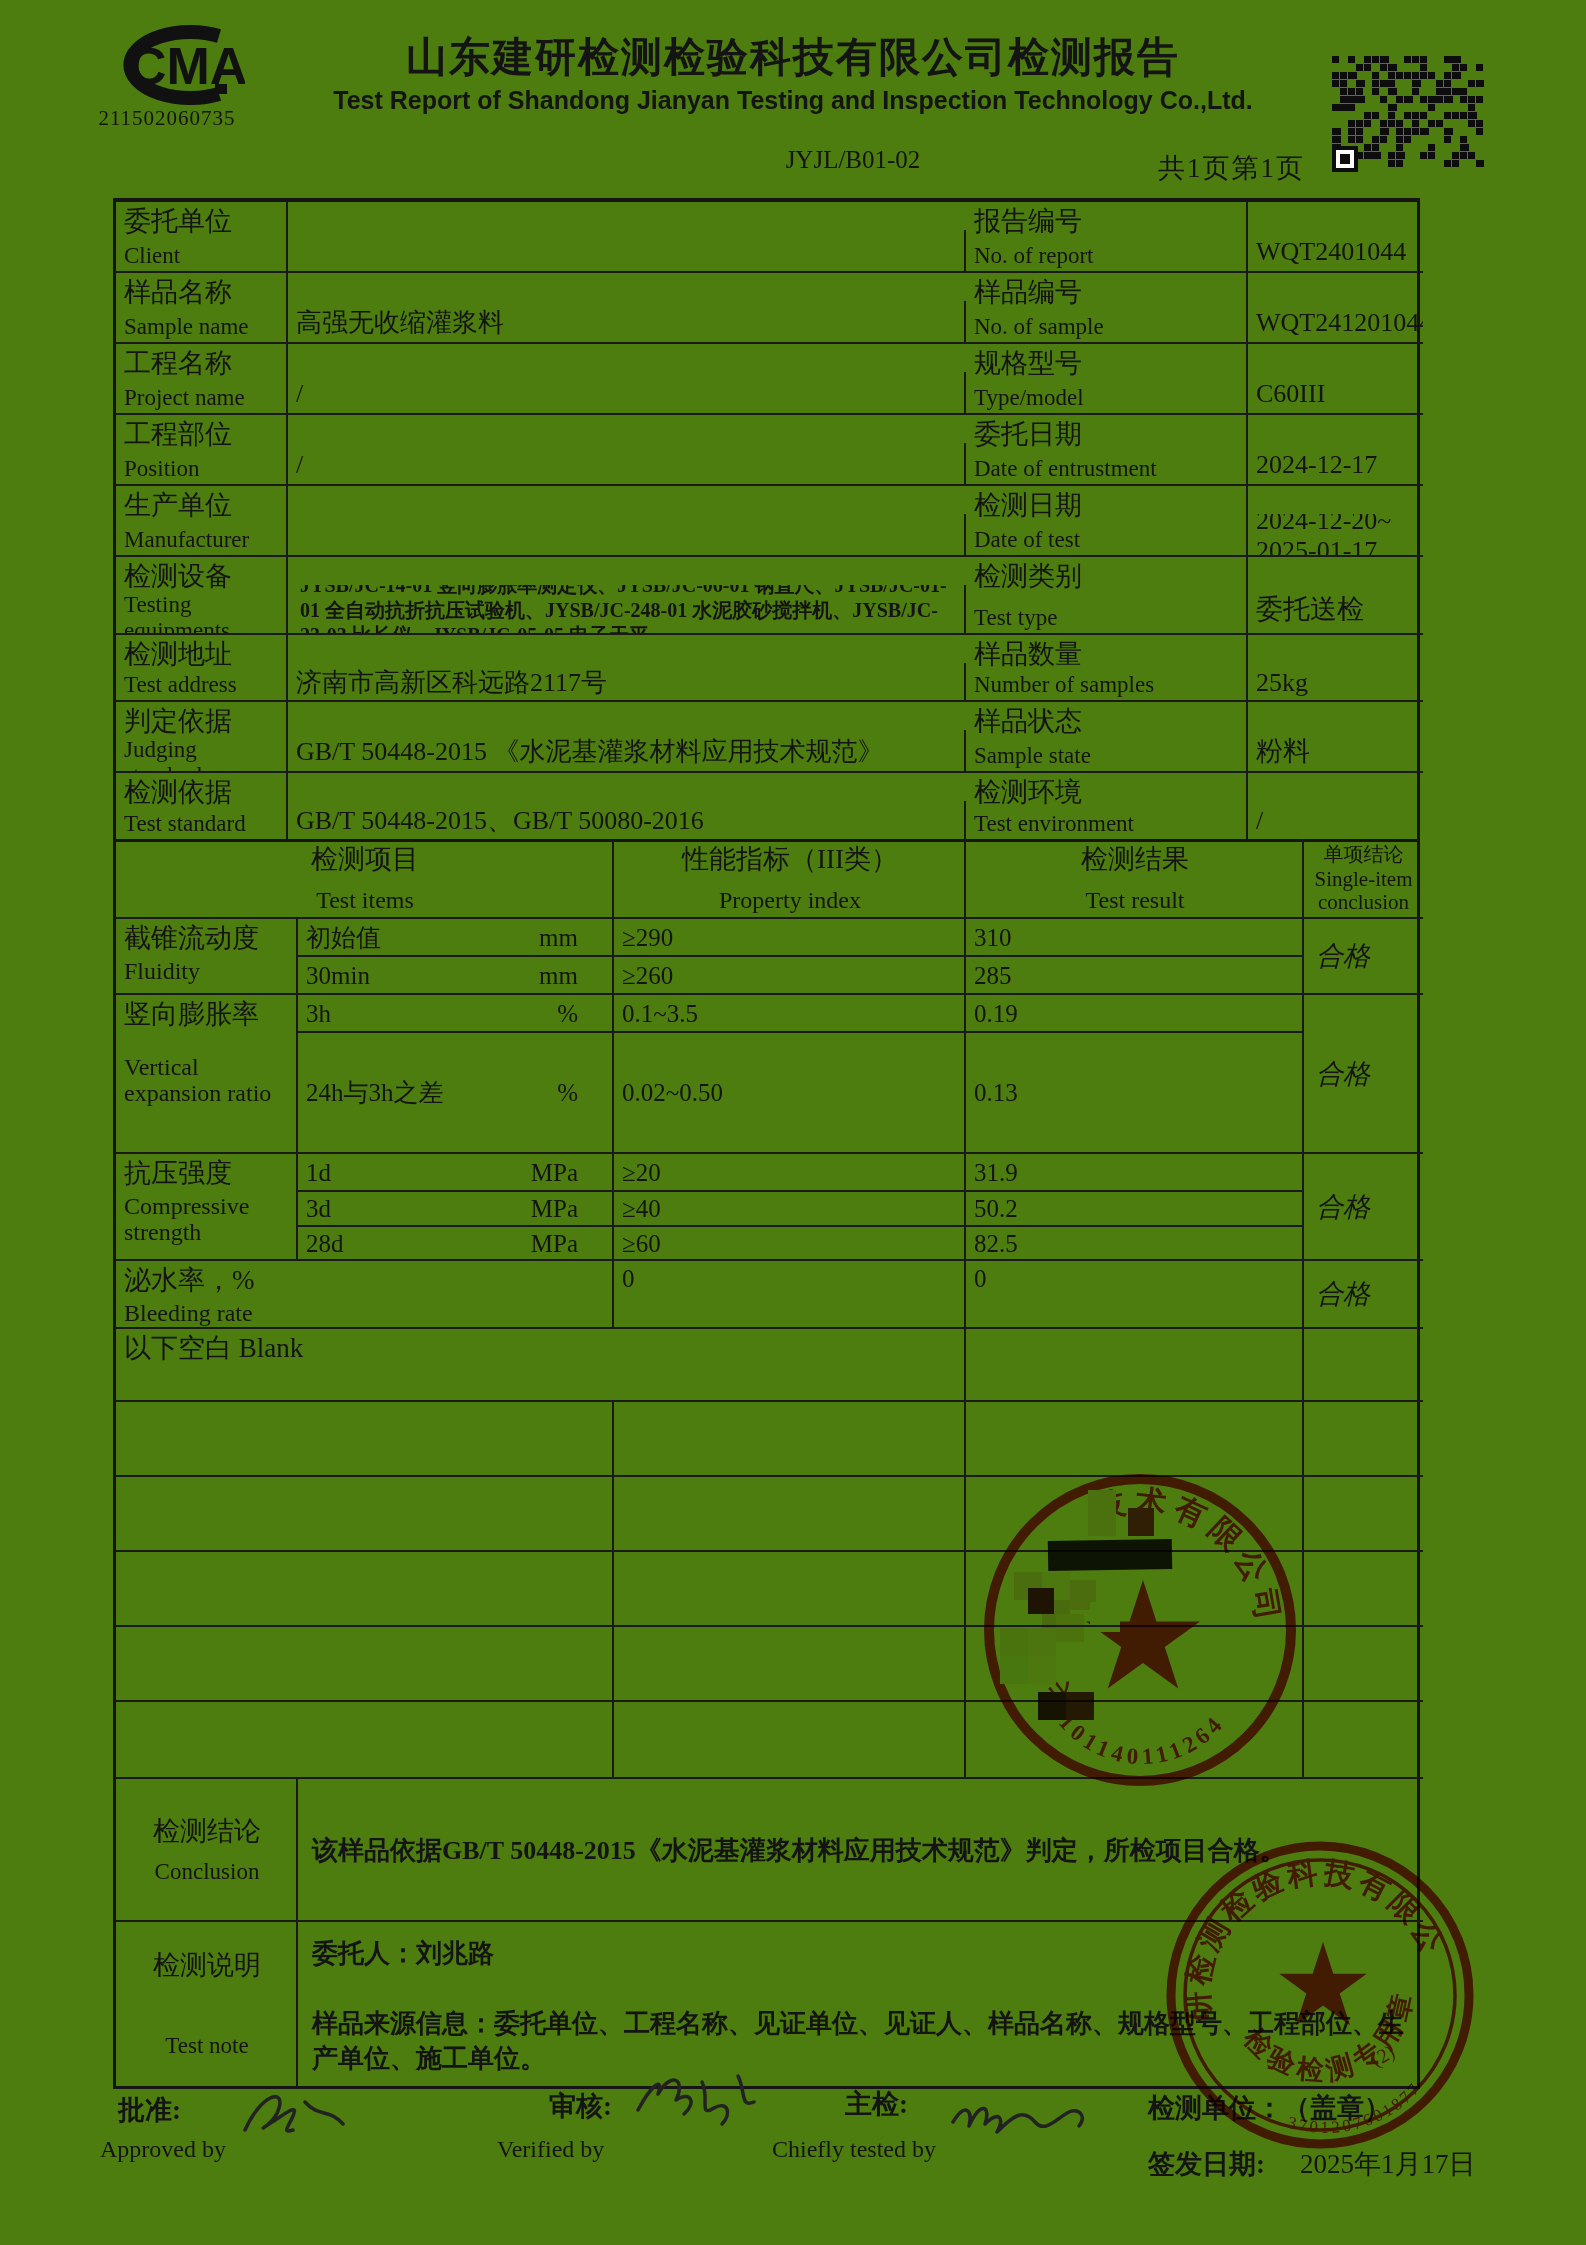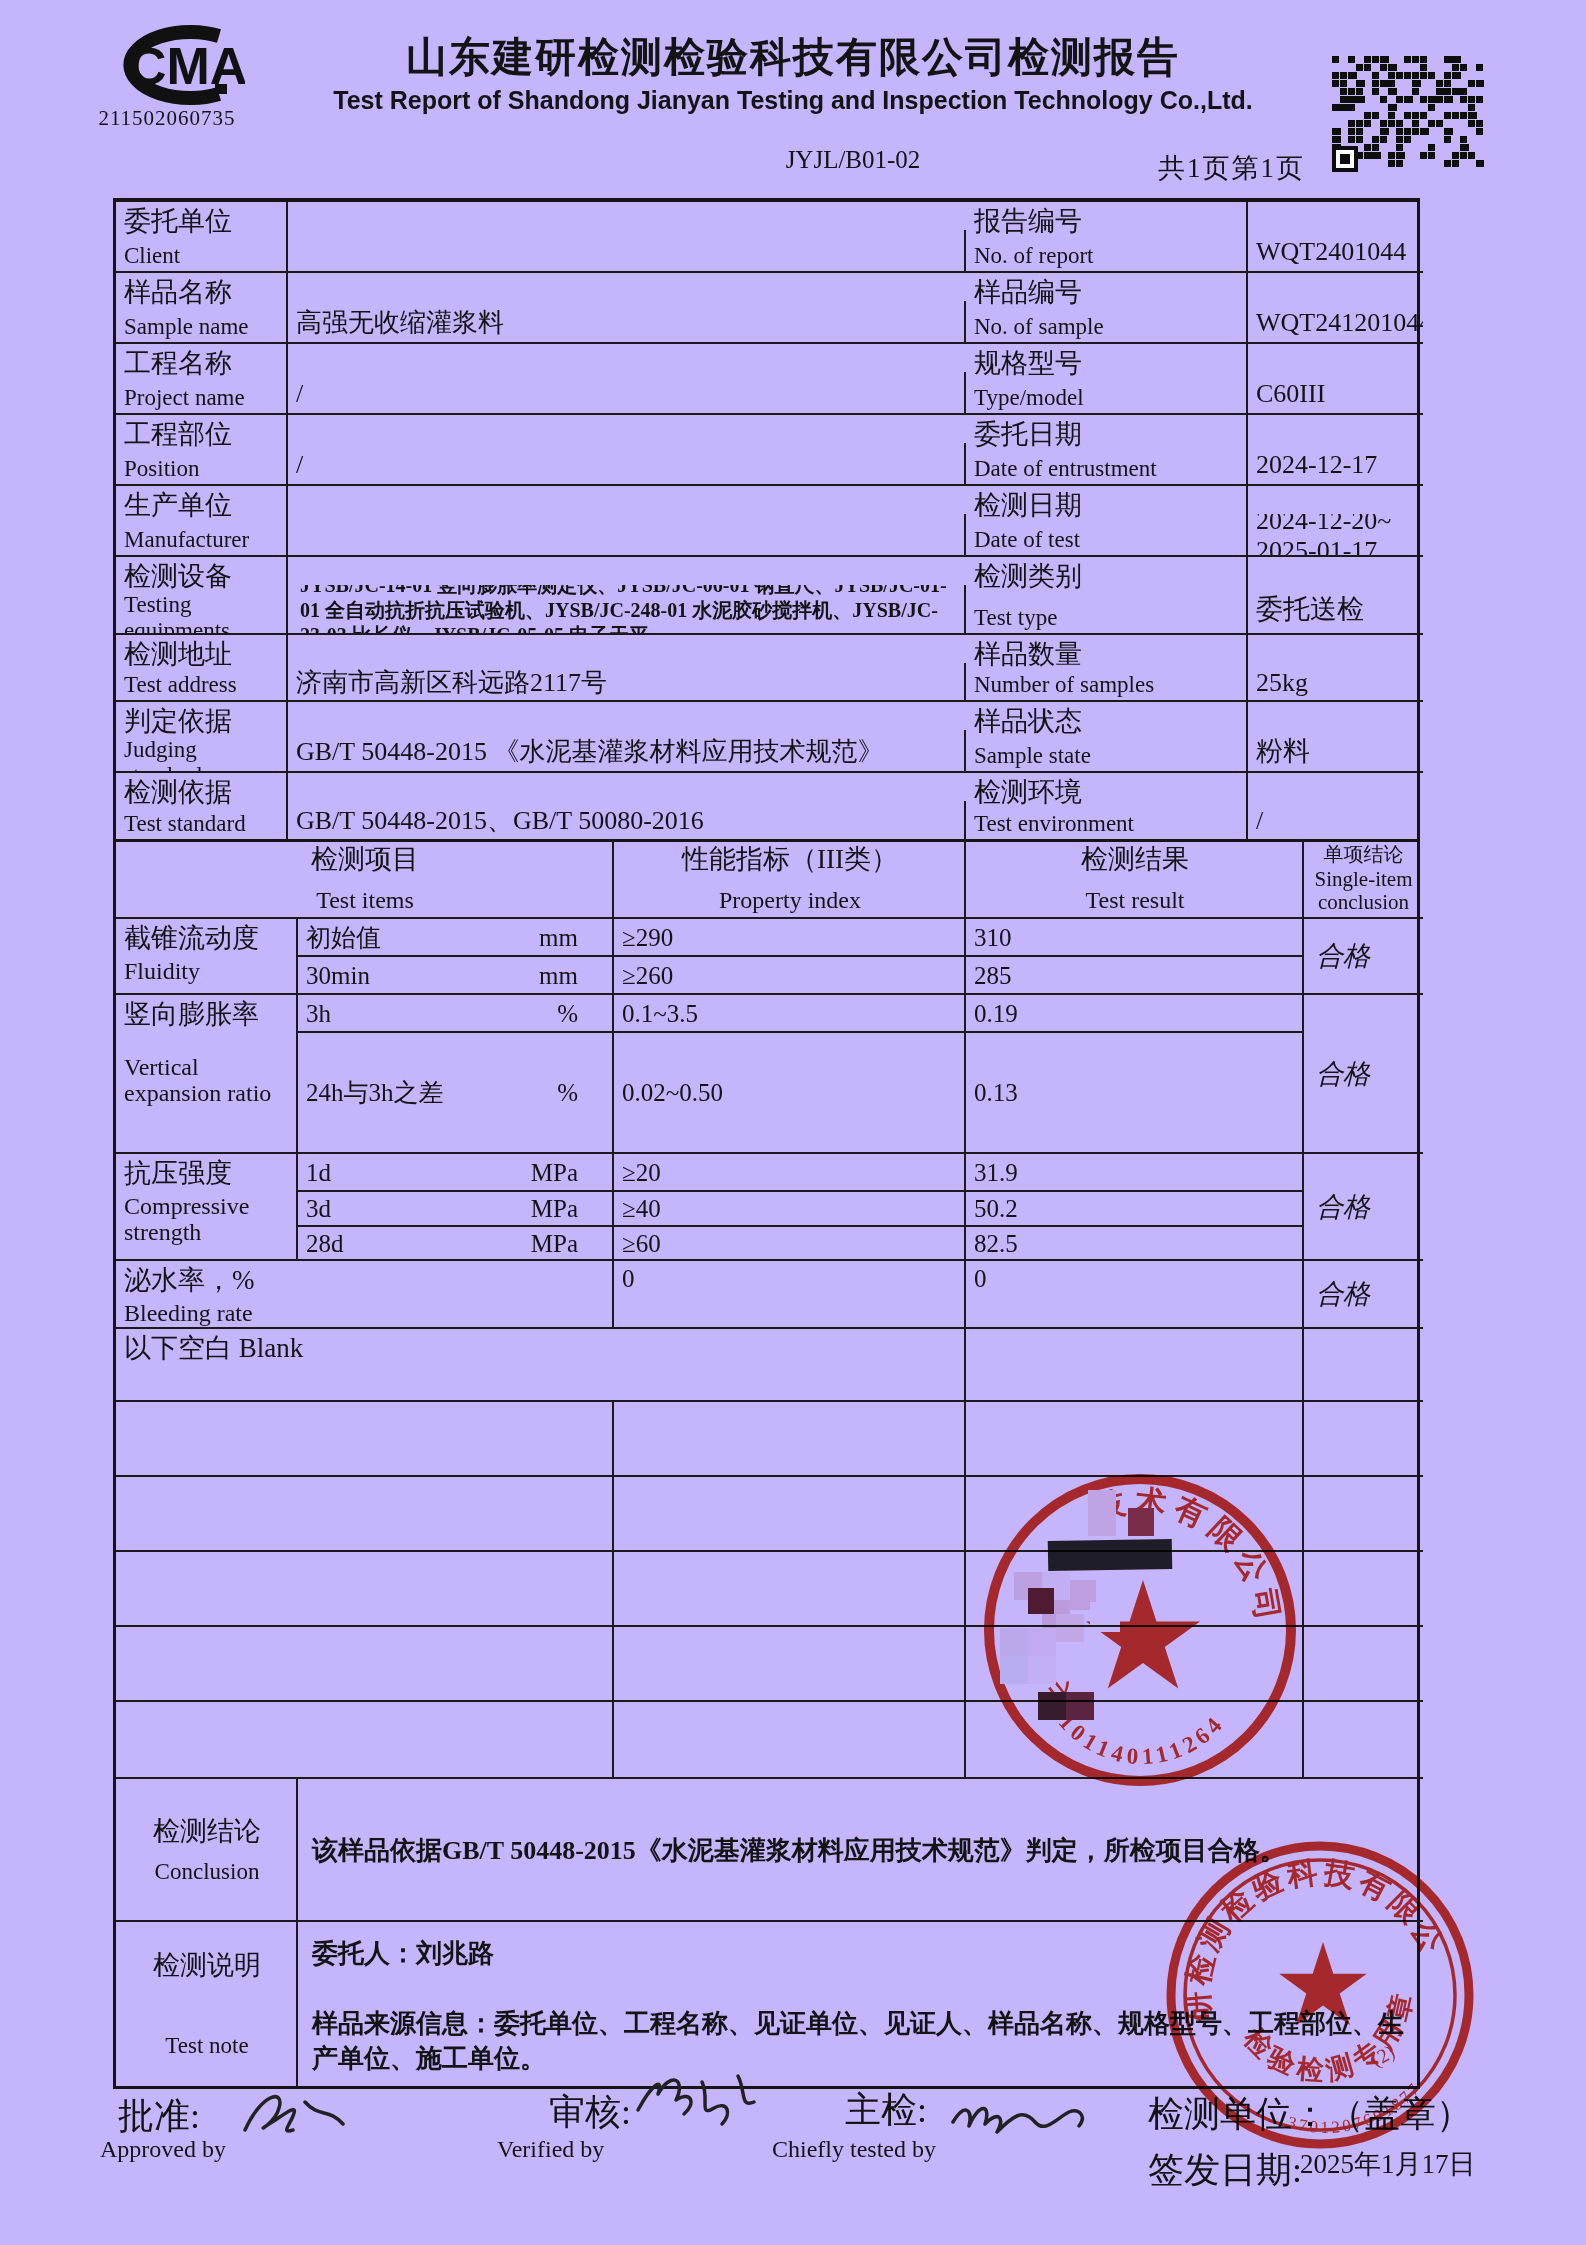--- a/index.html
+++ b/index.html
@@ -1,16 +1,16 @@
 <!DOCTYPE html>
 <html><head>
 <meta charset="utf-8">
 <style>
   html,body{margin:0;padding:0;background:#e9e9e7;}
-  #page{position:relative;width:1586px;height:2245px;background:#c4b5fd;overflow:hidden;
+  #page{position:relative;width:1586px;height:2245px;background:#4d7c0f;overflow:hidden;
         font-family:"Liberation Serif","DejaVu Serif",serif;color:#141414;}
   .abs{position:absolute;}
   
   #title-cn{top:30px;left:0;width:100%;text-align:center;font-size:41px;font-weight:bold;
             font-family:"Liberation Sans","DejaVu Sans",sans-serif;letter-spacing:2px;}
   #title-en{top:86px;left:0;width:100%;text-align:center;font-size:25px;font-weight:bold;
             font-family:"Liberation Sans","DejaVu Sans",sans-serif;}
   #form-code{top:146px;left:60px;width:100%;text-align:center;font-size:25px;}
   #page-info{top:138px;left:1158px;font-size:27px;letter-spacing:2px;margin-top:12px;}
   #cma-num{top:106px;left:92px;width:150px;text-align:center;font-size:21px;letter-spacing:1px;}
@@ -34,21 +34,21 @@
   .small-h .cn{font-size:20px;} .small-h .en{font-size:21px;line-height:1.05;}
   .num{justify-content:center;font-size:25px;}
   .sub{flex-direction:row;justify-content:space-between;align-items:center;padding-right:34px;font-size:25px;}
   .cat{justify-content:flex-start;gap:4px;}
   .cat .en{font-size:24px;line-height:1.1;}
   .ok{align-items:flex-start;justify-content:center;font-size:27px;padding-left:12px;font-style:italic;}
   .ccell{justify-content:center;font-size:26px;font-weight:bold;line-height:1.5;padding-left:14px;}
   .notecell{justify-content:space-between;font-size:26px;font-weight:bold;padding:14px 10px 10px 14px;line-height:1.35;}
   .lblgrp{justify-content:center;align-items:center;gap:12px;text-align:center;}
   
-  .f-cn{font-size:36px;font-weight:normal;}
+  .f-cn{font-size:27px;font-weight:bold;}
   .f-en{font-size:24px;}
   .sig{stroke:#222;fill:none;stroke-width:3.5;stroke-linecap:round;stroke-linejoin:round;}
   
   .stamp{mix-blend-mode:multiply;opacity:.93;}
 </style>
 </head>
 <body>
 
 <div id="page">
 

